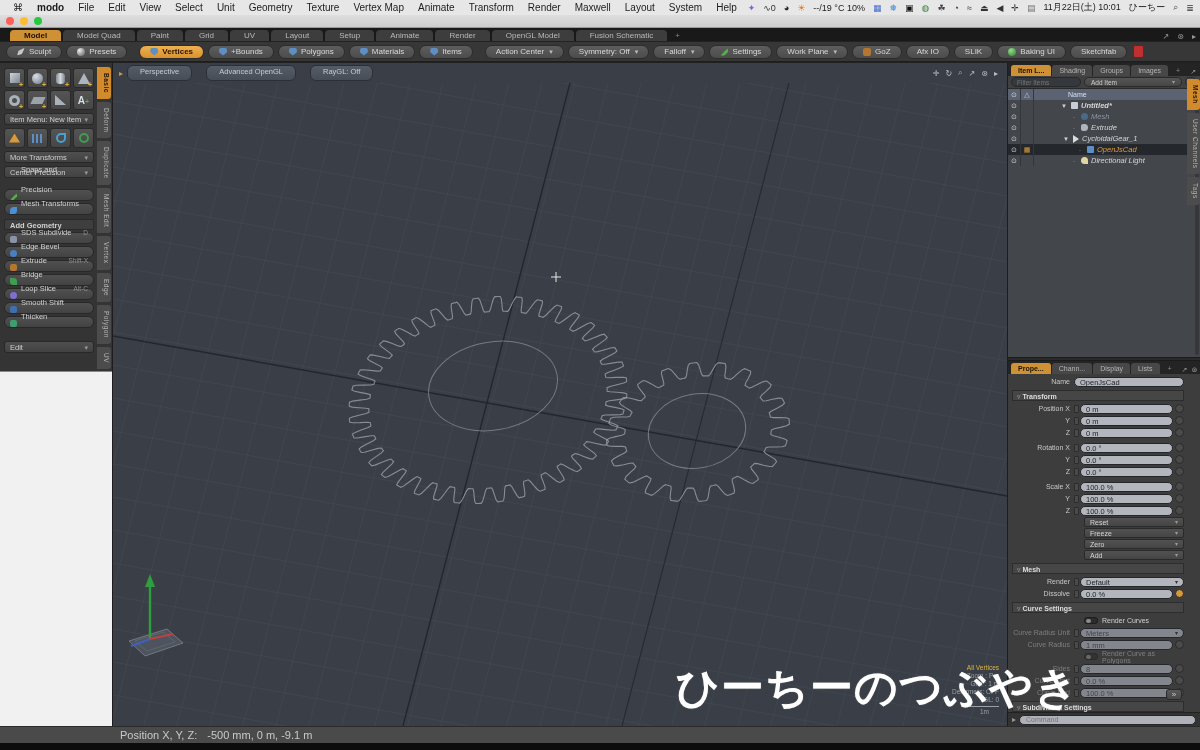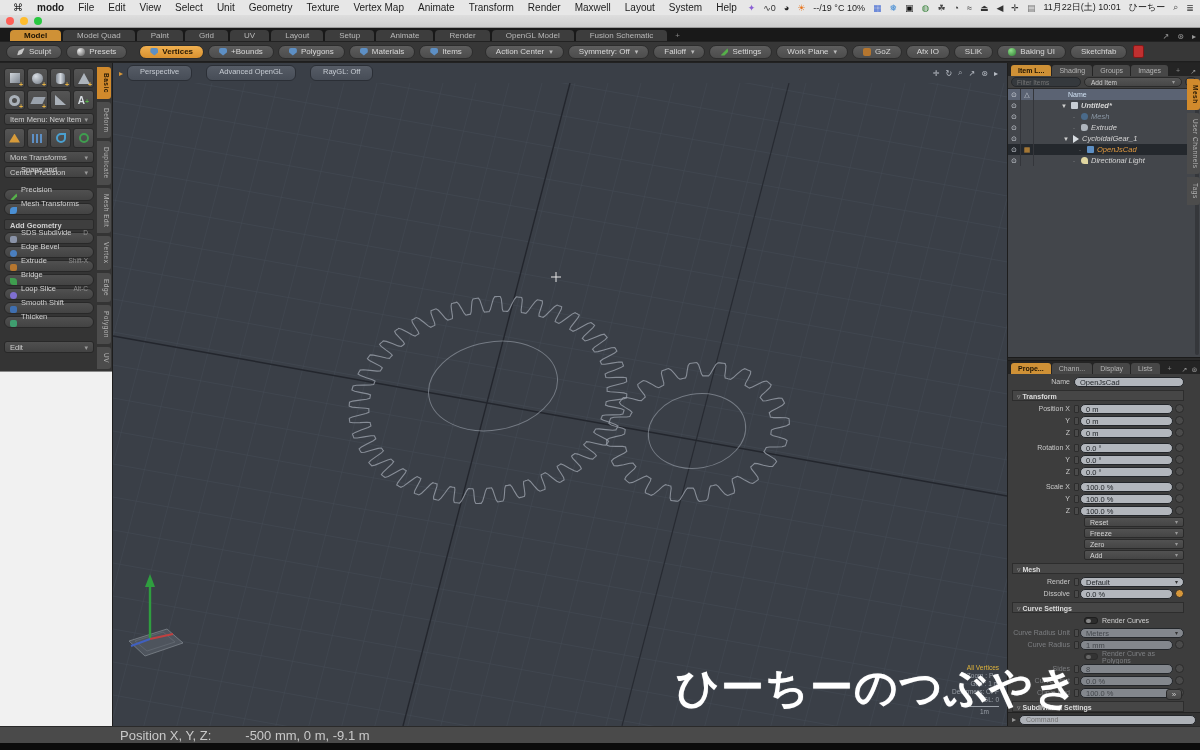--- a/index.html
+++ b/index.html
@@ -135,21 +135,21 @@
   .prow.dis .tgl { opacity:.55; }
   #pvtabs { position:absolute; top:16px; right:0px; width:13px; display:flex; flex-direction:column; gap:3px; }
   #morebtn { position:absolute; right:18px; bottom:26px; width:16px; height:11px; line-height:10px; text-align:center;
     background:linear-gradient(#5a5a5a,#484848); border:1px solid #2a2a2a; border-radius:3px; color:#ccc; font-size:8px; }
   #cmdrow { position:absolute; left:0; right:0; bottom:0; height:14px; background:#333; border-top:1px solid #222;
     display:flex; align-items:center; padding:0 4px; gap:3px; }
   #cmdrow .pr { color:#999; font-size:8px; }
   #cmdrow input { flex:1; height:10px; background:#aeb2b8; border:1px solid #23262a; border-radius:5px; font-size:7px; padding:0 6px; color:#333; }
   
   #statusbar { position:absolute; top:726px; left:0; width:1200px; height:17px; background:#4a4a4a;
-    border-top:1px solid #2a2a2a; display:flex; align-items:center; color:#c9c9c9; font-size:13px;gap:24px; }
+    border-top:1px solid #2a2a2a; display:flex; align-items:center; color:#c9c9c9; font-size:11px; }
   #statusbar .pl { margin-left:120px; }
   #statusbar .pv { margin-left:10px; }
   #blackstrip { position:absolute; top:743px; left:0; width:1200px; height:7px; background:#0c0c0c; }
   
   #watermark { position:absolute; left:676px; top:659px; z-index:60; color:#ffffff; font-size:43px; font-weight:bold;
     letter-spacing:1px; white-space:nowrap; text-shadow:0 0 1px rgba(255,255,255,.5);
     font-family:"DejaVu Sans","Liberation Sans",sans-serif; }
 </style>
 </head>
 <body>

